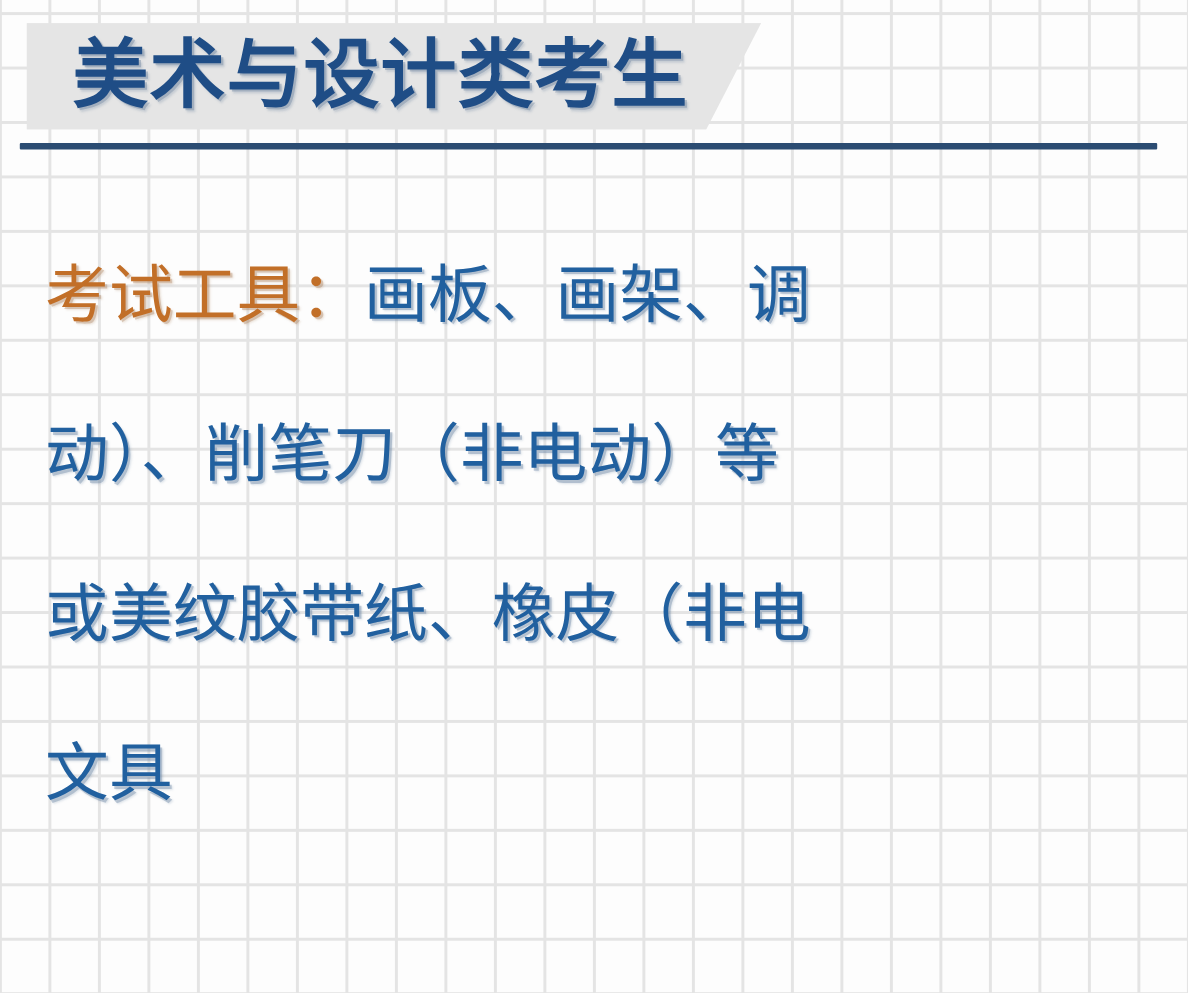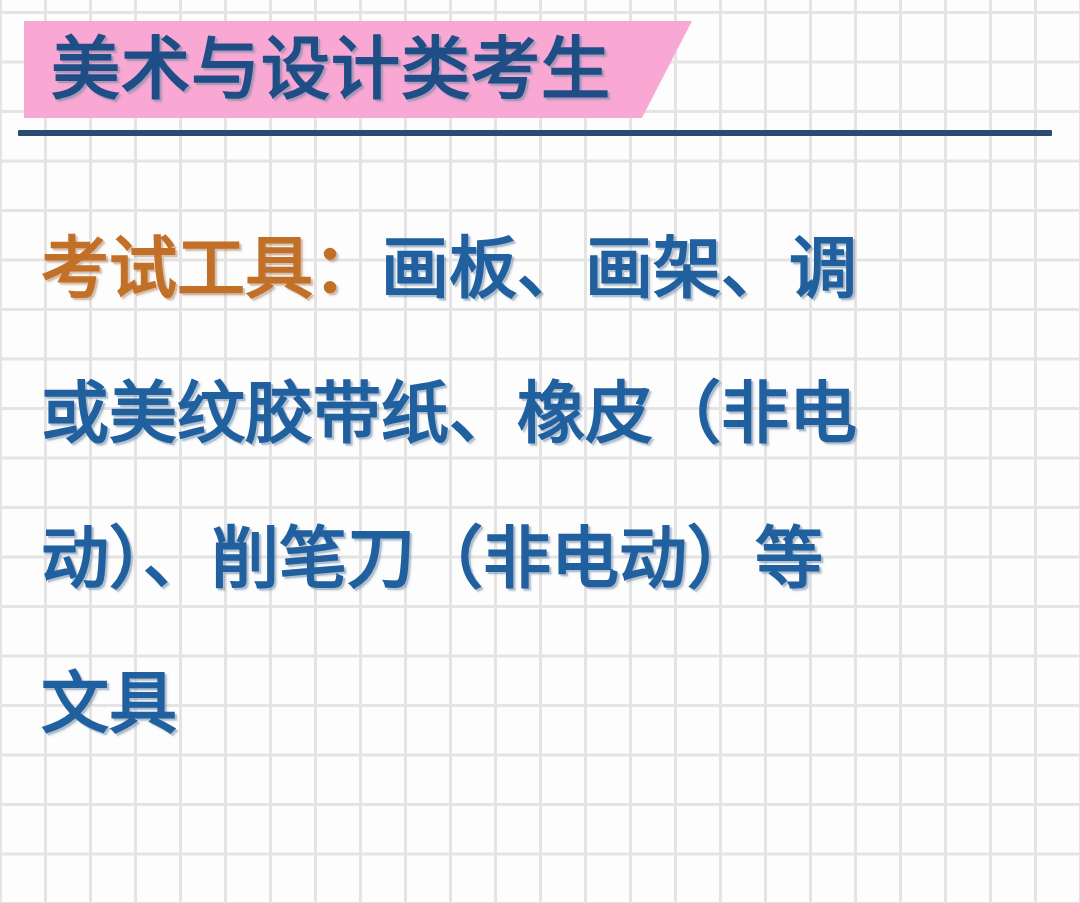--- a/index.html
+++ b/index.html
@@ -36,27 +36,27 @@
     background-position: -1px 11px, -1px 11px;
   }
 
   
   .banner {
     position: absolute;
     left: 24px;
     top: 21px;
     width: 668px;
     height: 97px;
-    background: #f9a8d4;
+    background: #e5e5e5;
     -webkit-clip-path: polygon(0 0, 100% 0, 92.5% 100%, 0 100%);
     clip-path: polygon(0 0, 100% 0, 92.5% 100%, 0 100%);
     display: flex;
     align-items: center;
     box-sizing: border-box;
-    padding-left: 27px;
+    padding-left: 42px;
   }
 
   .banner-title {
     font-family: "DejaVu Sans", "Liberation Sans", sans-serif;
     font-weight: 700;
     font-size: 69px;
     line-height: 1;
     letter-spacing: 1px;
     color: #1f4d86;
     white-space: nowrap;
@@ -79,22 +79,22 @@
   
   .body-block {
     position: absolute;
     left: 41px;
     top: 196px;
     width: 1010px;
   }
 
   .body-line {
     font-family: "DejaVu Sans", "Liberation Sans", sans-serif;
-    font-weight: 700;
-    font-size: 68px;
+    font-weight: 400;
+    font-size: 58px;
     line-height: 145px;
     height: 145px;
     letter-spacing: 0px;
     color: #21609f;
     white-space: nowrap;
     text-shadow:
       2px 2px 0 rgba(110, 135, 165, 0.40),
       3px 3px 2px rgba(110, 135, 165, 0.22);
   }
 
@@ -116,21 +116,21 @@
     <div class="banner-title">美术与设计类考生</div>
   </div>
 
   <div class="divider"></div>
 
   <div class="body-block">
 
     <div class="body-line"><span class="accent">考试工具：</span><span>画板、画架、调</span></div>
 
 
+    <div class="body-line"><span>动）、削笔刀（非电动）等</span></div>
+
     <div class="body-line"><span>或美纹胶带纸、橡皮（非电</span></div>
-
-    <div class="body-line"><span>动）、削笔刀（非电动）等</span></div>
 
     <div class="body-line"><span>文具</span></div>
 
   </div>
 
 </div>
 
 </body></html>

